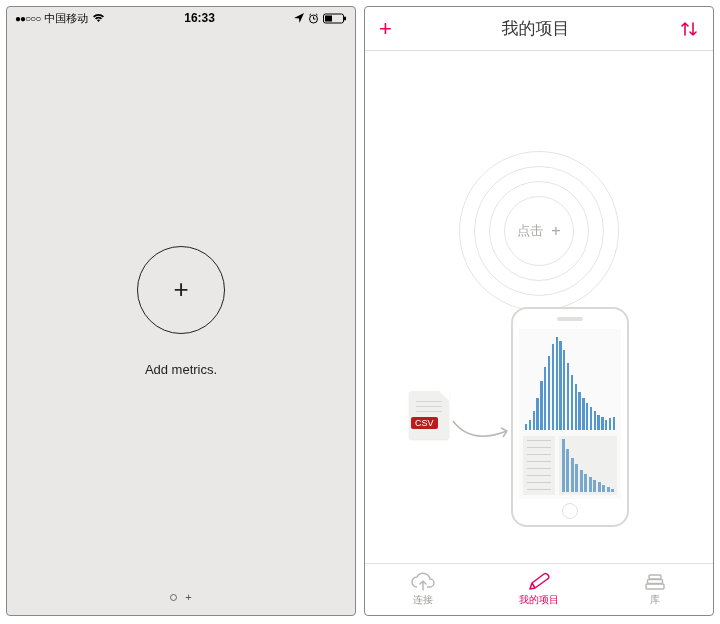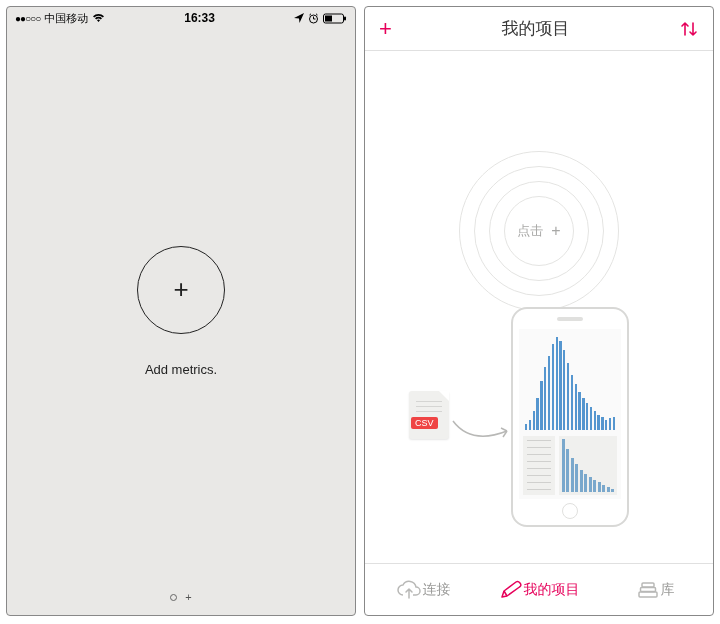--- a/index.html
+++ b/index.html
@@ -119,21 +119,21 @@
   .csv-fold {
     position: absolute; top: 0; right: 0;
     border-style: solid; border-width: 0 10px 10px 0;
     border-color: transparent #fff transparent transparent;
   }
   .csv-lines {
     width: 26px; height: 14px; margin-bottom: 2px;
     background: repeating-linear-gradient(#d5d5d3 0 1px, transparent 1px 5px);
   }
   .csv-tag {
-    font-size: 9px; color: #fff; background: #ef4444;
+    font-size: 9px; color: #fff; background: #b91c1c;
     padding: 1px 4px; border-radius: 2px;
     align-self: flex-start; margin-left: 2px;
   }
   .arrow { position: absolute; left: 0; top: 112px; }
   .device {
     position: absolute; left: 60px; top: 0;
     width: 118px; height: 220px;
     border: 2px solid #d8d8d6; border-radius: 16px;
     background: #fff;
   }
@@ -158,23 +158,23 @@
     content: ""; position: absolute; inset: 4px;
     background: repeating-linear-gradient(#d0d0ce 0 1px, transparent 1px 7px);
   }
   .mini-bars { display: flex; align-items: flex-end; gap: 1.5px; padding: 3px; }
   .mbar { width: 3px; background: #7aa8cc; }
   .tabbar {
     height: 52px; border-top: 1px solid #e0e0e0;
     display: flex;
   }
   .tab {
-    flex: 1; display: flex; flex-direction: row; align-items: center; justify-content: center;
+    flex: 1; display: flex; flex-direction: column; align-items: center; justify-content: center;
     gap: 1px; cursor: pointer;
-    color: #9a9a98; font-size: 14px;
+    color: #9a9a98; font-size: 10px;
   }
   .tab.active { color: #e6005a; }
   .tab svg { display: block; }
 </style>
 </head>
 <body>
 
 <div class="phone phone-left">
   <div class="status-bar">
     <div class="sb-left">

